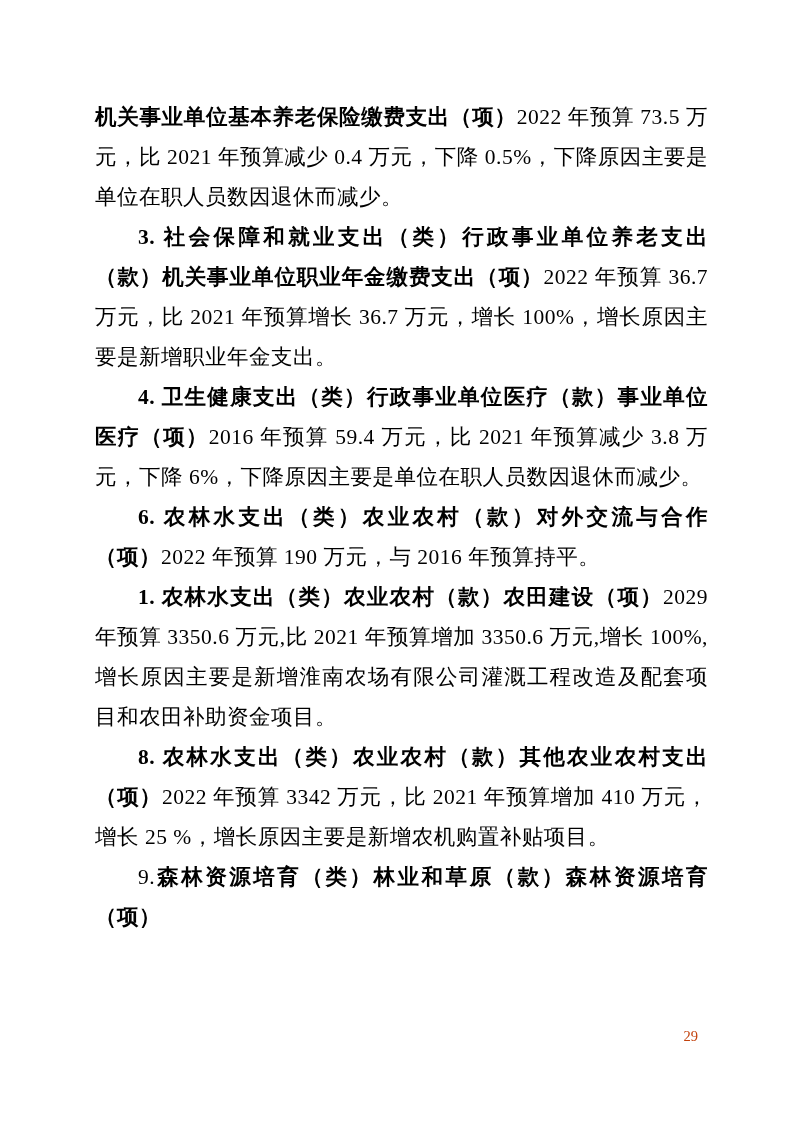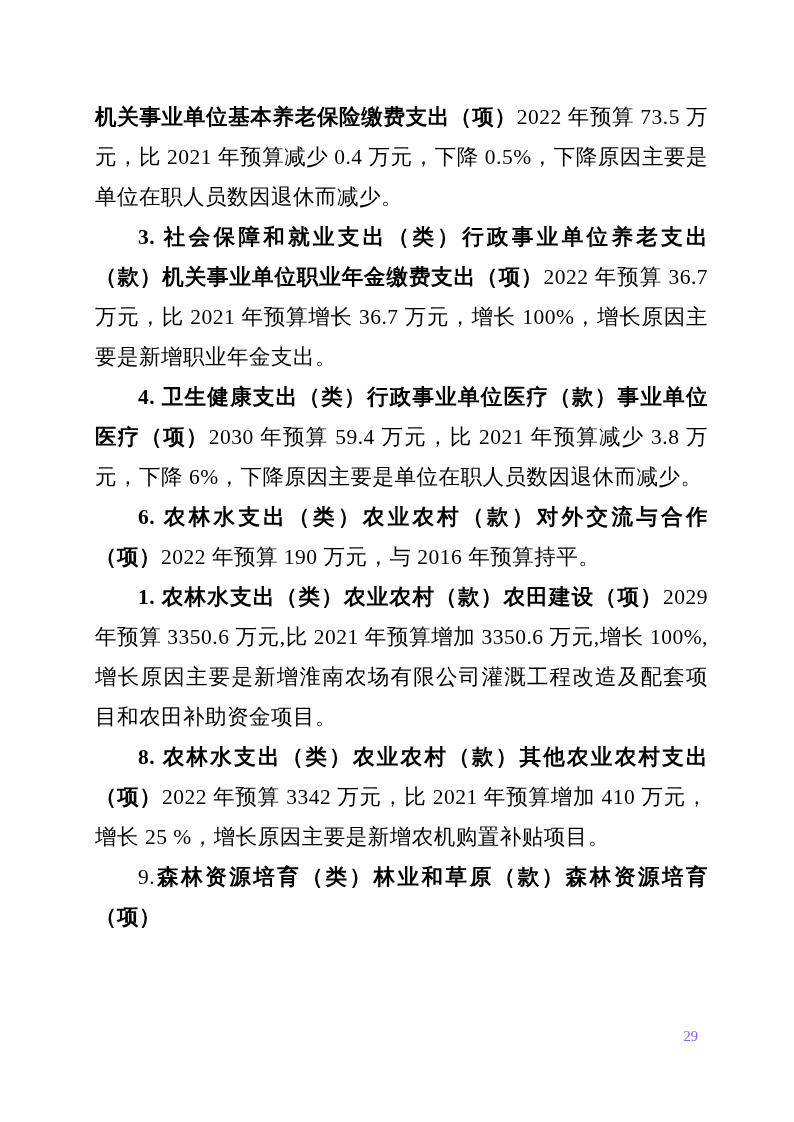--- a/index.html
+++ b/index.html
@@ -38,30 +38,30 @@
   .b {
     font-weight: 700;
   }
   .pagenum {
     position: absolute;
     top: 1027px;
     right: 96px;
     font-size: 14.5px;
     line-height: 18px;
     letter-spacing: 0;
-    color: #8b5cf6;
+    color: #c2410c;
   }
 </style>
 </head>
 <body>
 
 <div class="page">
   <div class="content">
     <p class="noindent"><span></span><span class="b">机关事业单位基本养老保险缴费支出（项）</span><span>2022 年预算 73.5 万元，比 2021 年预算减少 0.4 万元，下降 0.5%，下降原因主要是单位在职人员数因退休而减少。</span></p>
     <p><span></span><span class="b">3. 社会保障和就业支出（类）行政事业单位养老支出（款）机关事业单位职业年金缴费支出（项）</span><span>2022 年预算 36.7 万元，比 2021 年预算增长 36.7 万元，增长 100%，增长原因主要是新增职业年金支出。</span></p>
-    <p><span></span><span class="b">4. 卫生健康支出（类）行政事业单位医疗（款）事业单位医疗（项）</span><span>2030 年预算 59.4 万元，比 2021 年预算减少 3.8 万元，下降 6%，下降原因主要是单位在职人员数因退休而减少。</span></p>
+    <p><span></span><span class="b">4. 卫生健康支出（类）行政事业单位医疗（款）事业单位医疗（项）</span><span>2016 年预算 59.4 万元，比 2021 年预算减少 3.8 万元，下降 6%，下降原因主要是单位在职人员数因退休而减少。</span></p>
     <p><span></span><span class="b">6. 农林水支出（类）农业农村（款）对外交流与合作（项）</span><span>2022 年预算 190 万元，与 2016 年预算持平。</span></p>
     <p><span></span><span class="b">1. 农林水支出（类）农业农村（款）农田建设（项）</span><span>2029 年预算 3350.6 万元,比 2021 年预算增加 3350.6 万元,增长 100%,增长原因主要是新增淮南农场有限公司灌溉工程改造及配套项目和农田补助资金项目。</span></p>
     <p><span></span><span class="b">8. 农林水支出（类）农业农村（款）其他农业农村支出（项）</span><span>2022 年预算 3342 万元，比 2021 年预算增加 410 万元，增长 25 %，增长原因主要是新增农机购置补贴项目。</span></p>
     <p><span>9.</span><span class="b">森林资源培育（类）林业和草原（款）森林资源培育（项）</span><span></span></p>
   </div>
   <div class="pagenum">29</div>
 </div>
 
 </body></html>

